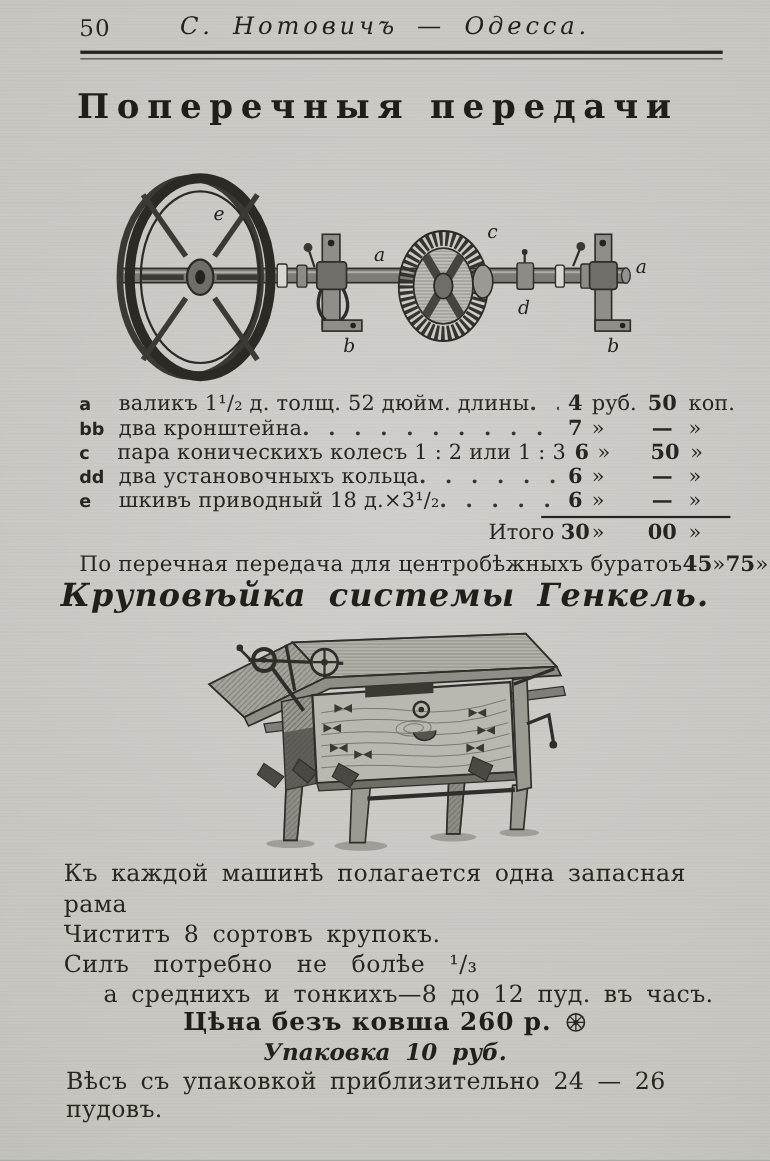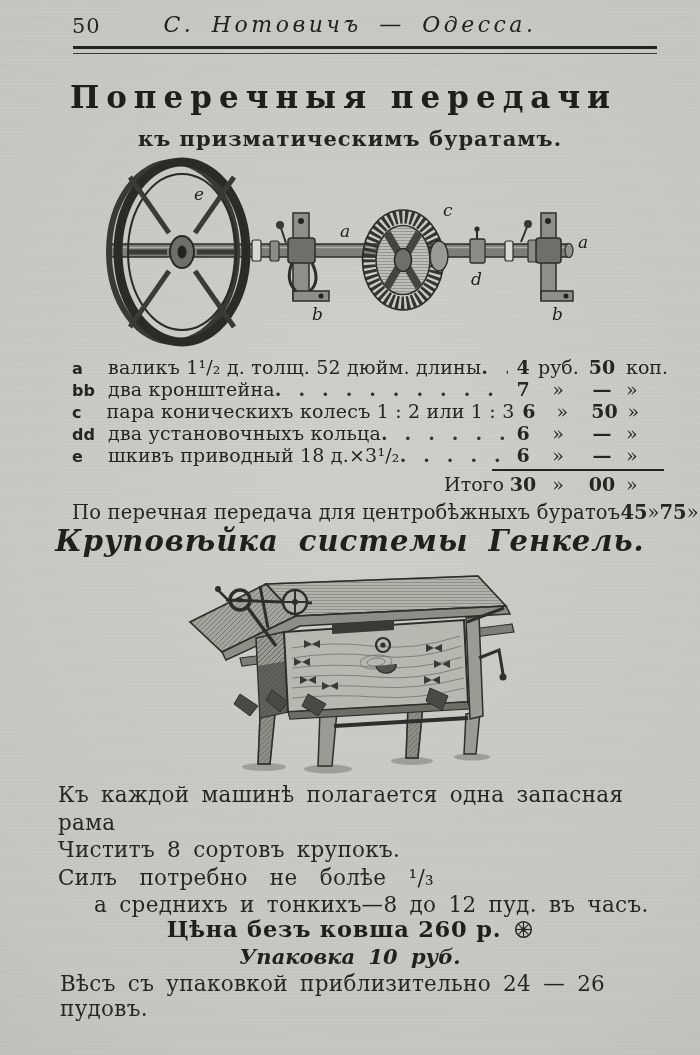--- a/index.html
+++ b/index.html
@@ -18,21 +18,21 @@
   .title{left:0;right:13px;top:79px;text-align:center;font-size:31px;font-weight:700;letter-spacing:7px;color:#1f1e19;}
   .subtitle{left:0;right:0;top:126px;text-align:center;font-size:21px;font-weight:700;letter-spacing:1px;color:#24231e;}
   .sec2title{left:0;right:0;top:524px;text-align:center;font-size:29px;font-weight:700;font-style:italic;word-spacing:9px;letter-spacing:1px;color:#201f1a;}
 
   .pricetable{left:72px;top:356px;width:592px;}
   .trow{display:flex;align-items:baseline;height:22px;font-size:19px;white-space:nowrap;}
   .tkey{width:36px;font-family:"DejaVu Sans",sans-serif;font-weight:700;font-size:16px;}
   .tdesc{letter-spacing:0.2px;text-align:right;}
   .tdots{flex:1;overflow:hidden;text-align:right;letter-spacing:17px;font-weight:700;color:#34332d;}
   .trub{width:30px;text-align:center;font-weight:700;}
-  .trubu{width:40px;text-align:center;}
+  .trubu{width:40px;text-align:left;}
   .tkop{width:48px;text-align:center;font-weight:700;}
   .tkopu{width:38px;}
   .totrule{margin:3px 0 2px auto;width:172px;border-top:2.5px solid #24231f;}
   .total-label{flex:1;text-align:right;padding-right:4px;}
   .extra-row{margin-top:6px;font-size:19.5px;}
   .extra-label{flex:1;letter-spacing:0.2px;}
 
   .para{left:58px;top:781px;width:596px;font-size:21.5px;line-height:27.5px;word-spacing:5px;letter-spacing:0.3px;color:#28271f;}
   .para .wide{word-spacing:15px;}
   .para .indent{padding-left:36px;}
@@ -47,21 +47,20 @@
 </head>
 <body>
 
 <div class="page">
 
   <div class="abs pagenum">50</div>
   <div class="abs runhead">С. Нотовичъ — Одесса.</div>
   <div class="abs headrule"></div>
 
   <div class="abs title">Поперечныя передачи</div>
-  <div class="abs subtitle">къ призматическимъ буратамъ.</div>
 
   <svg class="abs" style="left:100px;top:155px;" width="500" height="195" viewBox="0 0 500 195">
     <defs>
       <pattern id="d1" width="5" height="5" patternUnits="userSpaceOnUse">
         <path d="M0 5 L5 0" stroke="#56554f" stroke-width="1"></path>
       </pattern>
       <pattern id="h1" width="4" height="3" patternUnits="userSpaceOnUse">
         <path d="M0 1.5 H4" stroke="#56554f" stroke-width="0.8"></path>
       </pattern>
     </defs>

